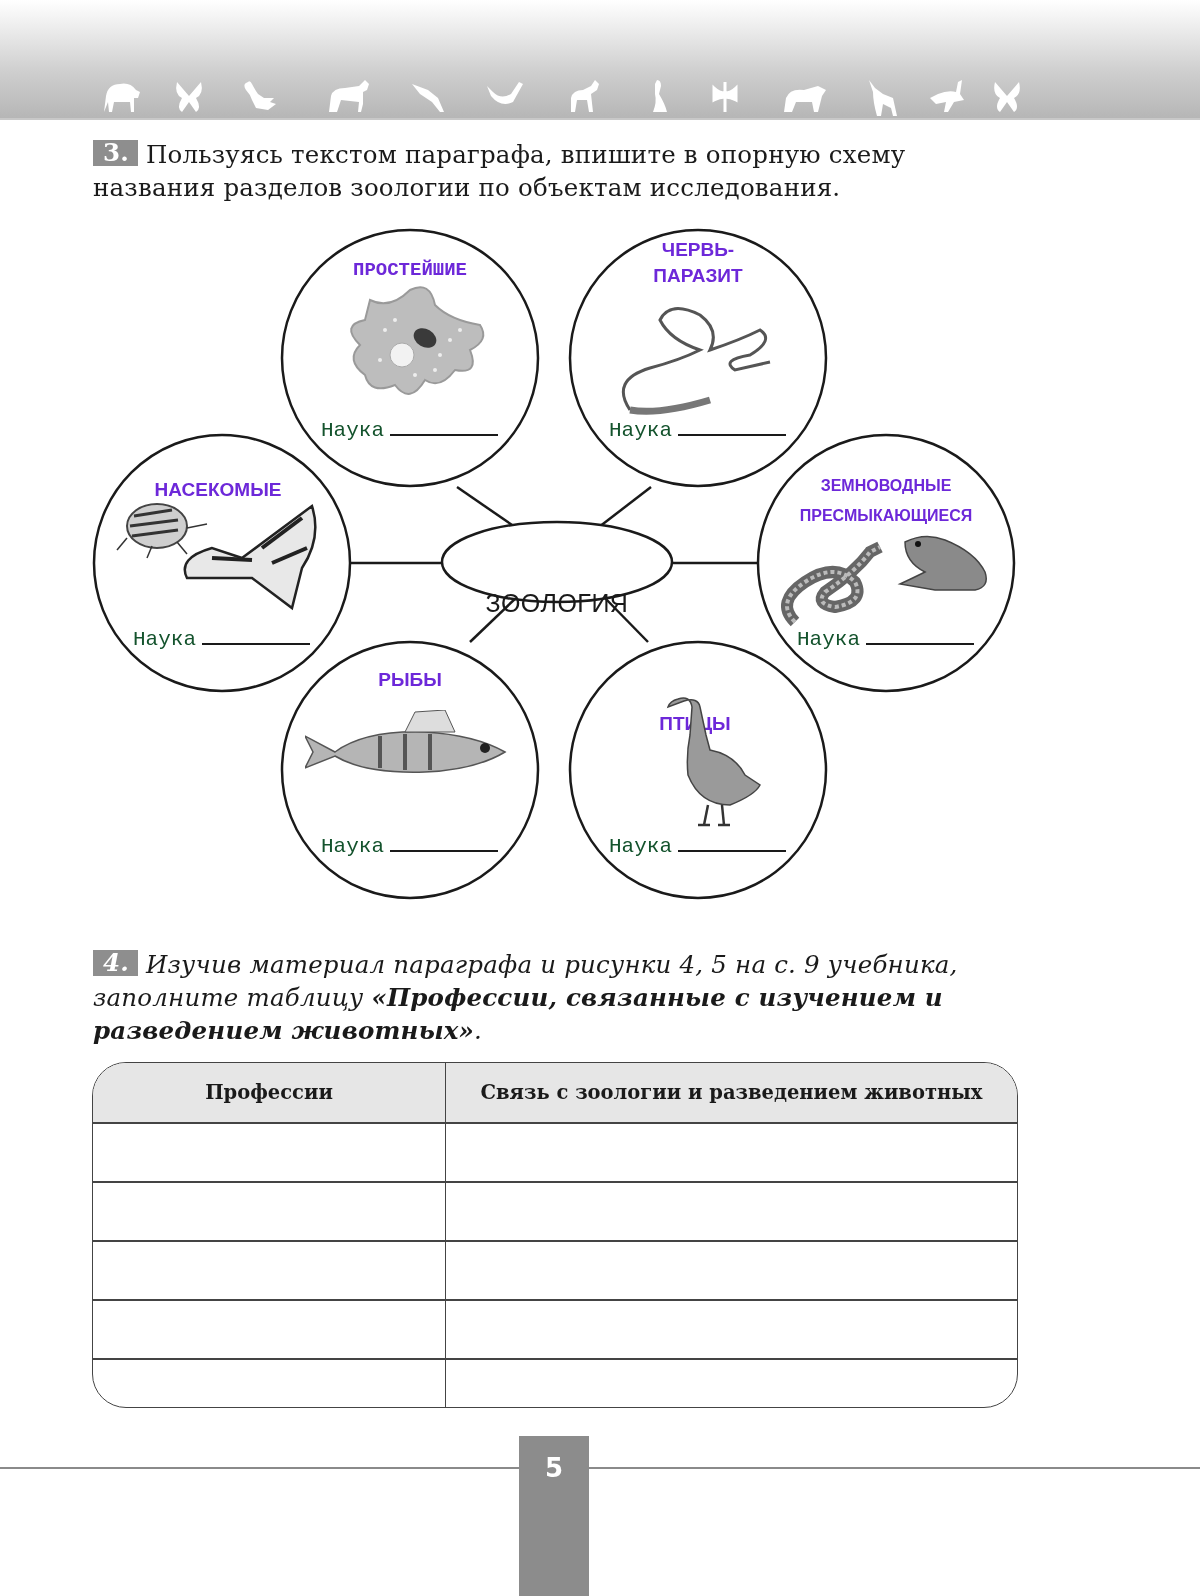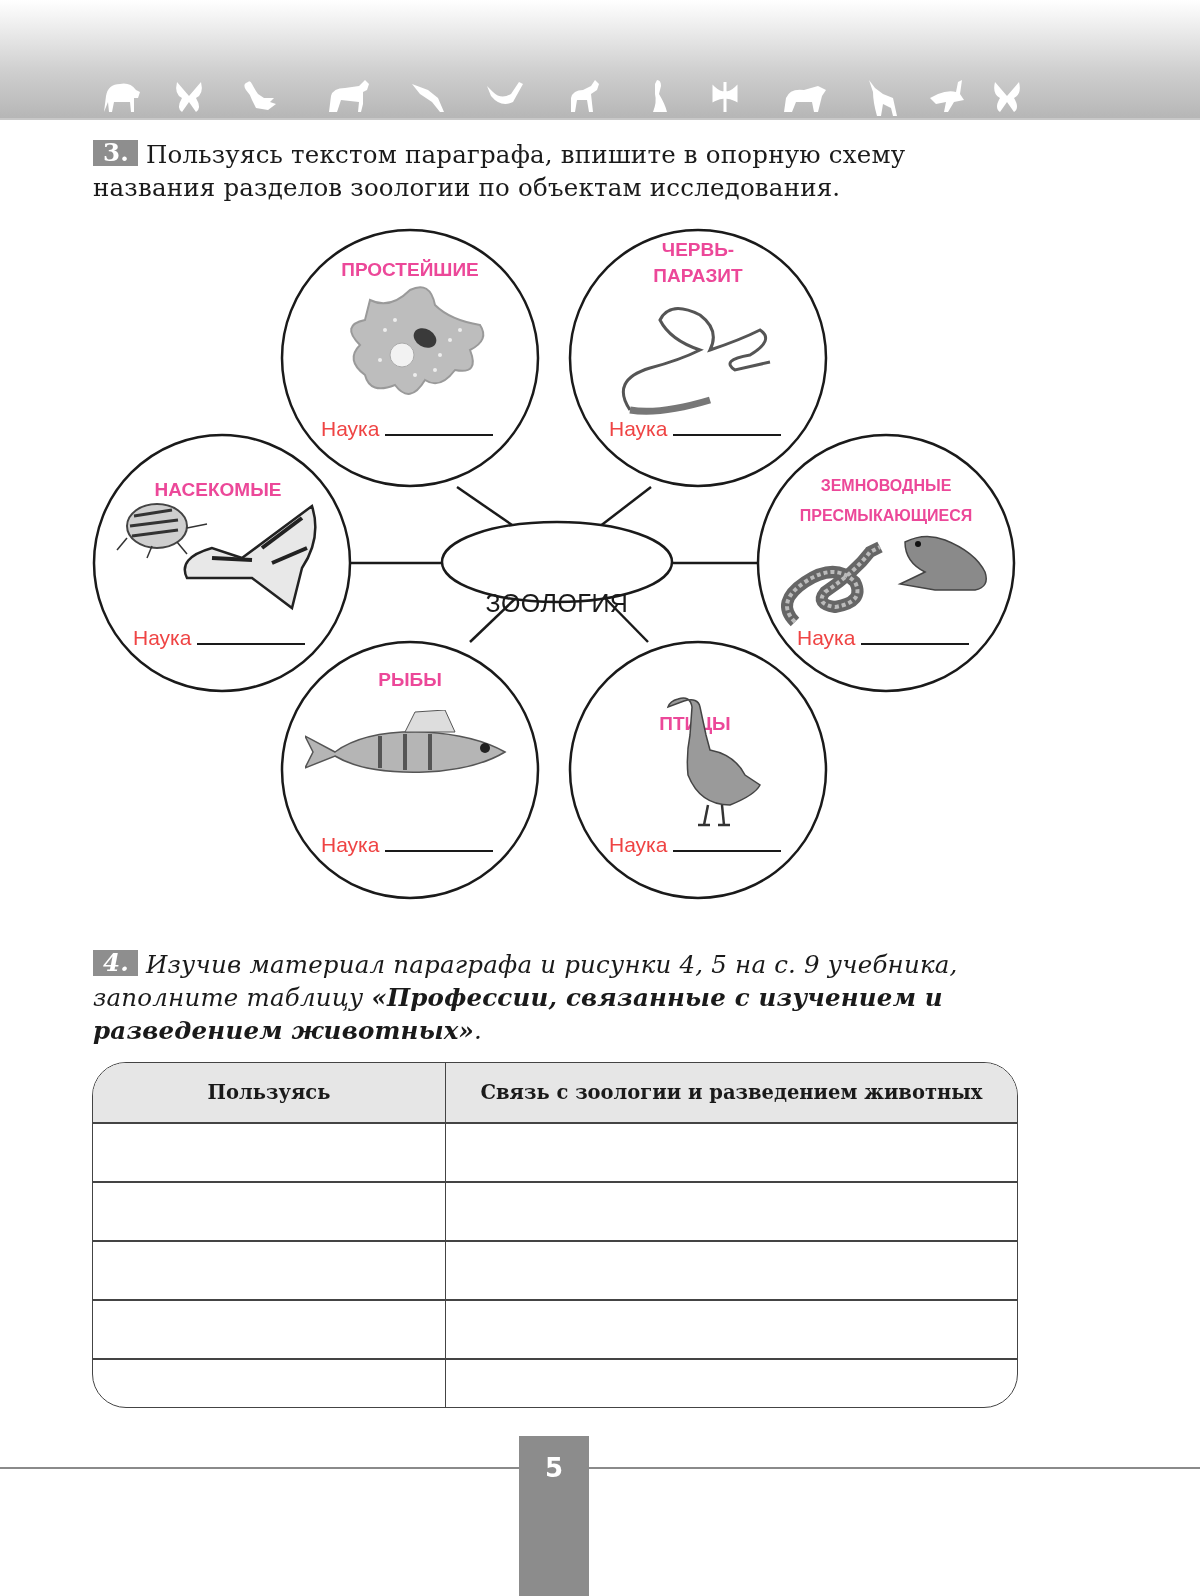--- a/index.html
+++ b/index.html
@@ -18,24 +18,24 @@
     display: inline-block; background: #8e8e8e; color: #ffffff; font-weight: bold;
     padding: 0 9px 0 10px; margin-right: 8px; line-height: 26px; height: 26px; vertical-align: 2px;
   }
   .task b { font-weight: bold; }
 
   .diagram { position: absolute; left: 0; top: 220px; width: 1200px; height: 700px; }
   .diagram svg.lines { position: absolute; left: 0; top: 0; }
 
   .circle-label {
     position: absolute; font-family: "Liberation Sans", sans-serif; font-weight: bold;
-    font-size: 19px; text-align: center; line-height: 26px; color: #ec4899;
+    font-size: 19px; text-align: center; line-height: 26px; color: #6d28d9;
   }
   .nauka {
-    position: absolute; font-family: Liberation Sans, sans-serif; font-size: 21px; color: #ef4444;
+    position: absolute; font-family: Liberation Mono, monospace; font-size: 21px; color: #14532d;
     white-space: nowrap;
   }
   .nauka .blank { display: inline-block; width: 108px; border-bottom: 2px solid #1a1a1a; margin-left: 6px; height: 18px; vertical-align: baseline; }
   .center-label {
     position: absolute; font-family: "Liberation Sans", sans-serif; font-size: 25px; color: #1a1a1a;
     letter-spacing: 0.5px; text-align: center; margin-top: 44px;
   }
   .pic { position: absolute; }
 
   .table-wrap {
@@ -126,21 +126,21 @@
       <circle cx="886" cy="563" r="128" fill="#fff"></circle>
       <circle cx="410" cy="770" r="128" fill="#fff"></circle>
       <circle cx="698" cy="770" r="128" fill="#fff"></circle>
 
       <ellipse cx="557" cy="562" rx="115" ry="40" fill="#fff"></ellipse>
     </g>
   </svg>
 
   <div class="center-label" style="left:457px; top:325px; width:200px;">ЗООЛОГИЯ</div>
 
-  <div class="circle-label" style="left:310px; top:37px; width:200px;">ПРОСТЕЙШИЕ</div>
+  <div class="circle-label" style="left:310px; top:37px; width:200px;font-family:Liberation Mono, monospace;">ПРОСТЕЙШИЕ</div>
   <svg class="pic" style="left:340px; top:60px;" width="150" height="130" viewBox="0 0 150 130">
     <path d="M30 20 Q50 30 70 10 Q90 0 95 25 Q110 40 140 45 Q150 60 130 70 Q140 95 115 90 Q100 110 85 100 Q70 125 55 105 Q30 115 25 95 Q5 80 20 65 Q0 45 25 40 Z" fill="#bdbdbd" stroke="#9a9a9a" stroke-width="2"></path>
     <ellipse cx="85" cy="58" rx="12" ry="9" fill="#3a3a3a" transform="rotate(30 85 58)"></ellipse>
     <circle cx="62" cy="75" r="12" fill="#f2f2f2" stroke="#aaa"></circle>
     <g fill="#eee">
         <circle cx="45" cy="50" r="2"></circle>
         <circle cx="55" cy="40" r="2"></circle>
         <circle cx="100" cy="75" r="2"></circle>
         <circle cx="110" cy="60" r="2"></circle>
         <circle cx="75" cy="95" r="2"></circle>
@@ -223,21 +223,21 @@
 </div>
 
 <div class="task" style="top:948px;font-style:italic;">
   <span class="num">4.</span><span>Изучив материал параграфа и рисунки 4, 5 на с. 9 учебника, заполните таблицу </span><b>«Профессии, связанные с изучением и разведением животных»</b><span>.</span>
 </div>
 
 <div class="table-wrap">
   <table>
     <tbody>
         <tr>
-      <th class="c1">Пользуясь</th>
+      <th class="c1">Профессии</th>
       <th>Связь с зоологии и разведением животных</th>
     </tr>
     <tr>
       <td class="c1"></td>
       <td></td>
     </tr>
     <tr>
       <td class="c1"></td>
       <td></td>
     </tr>

